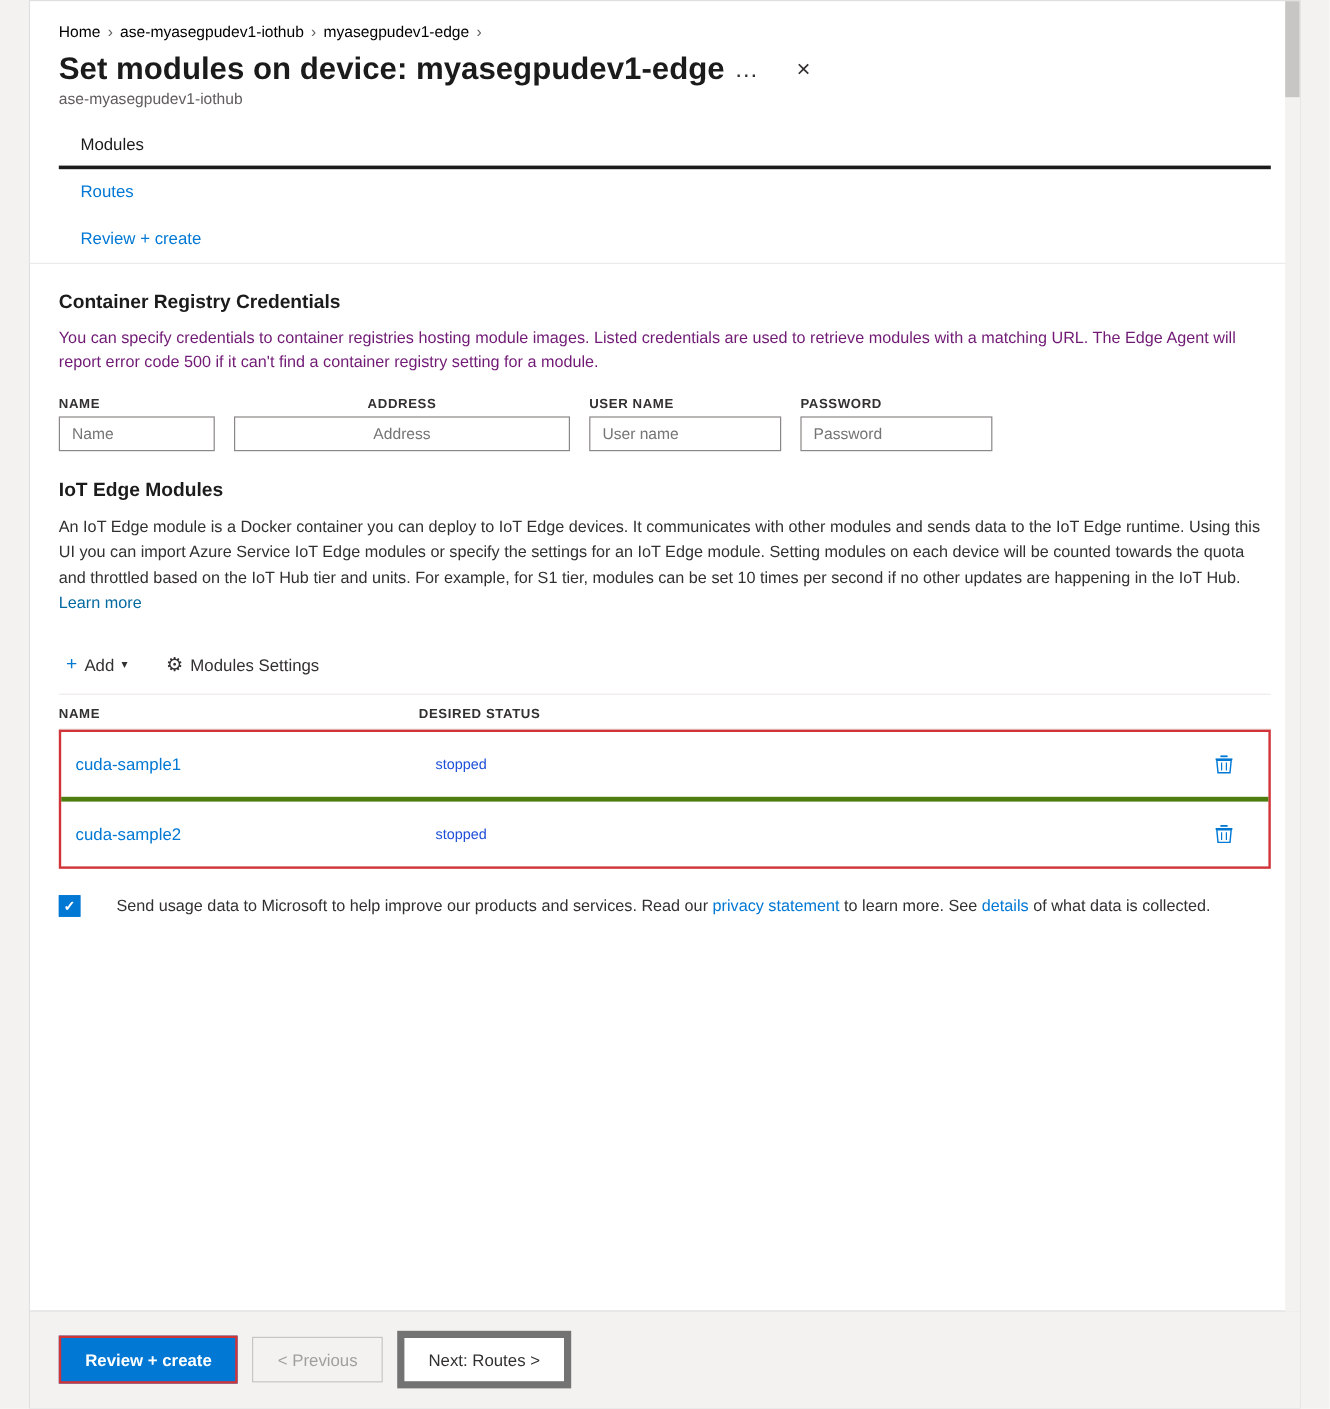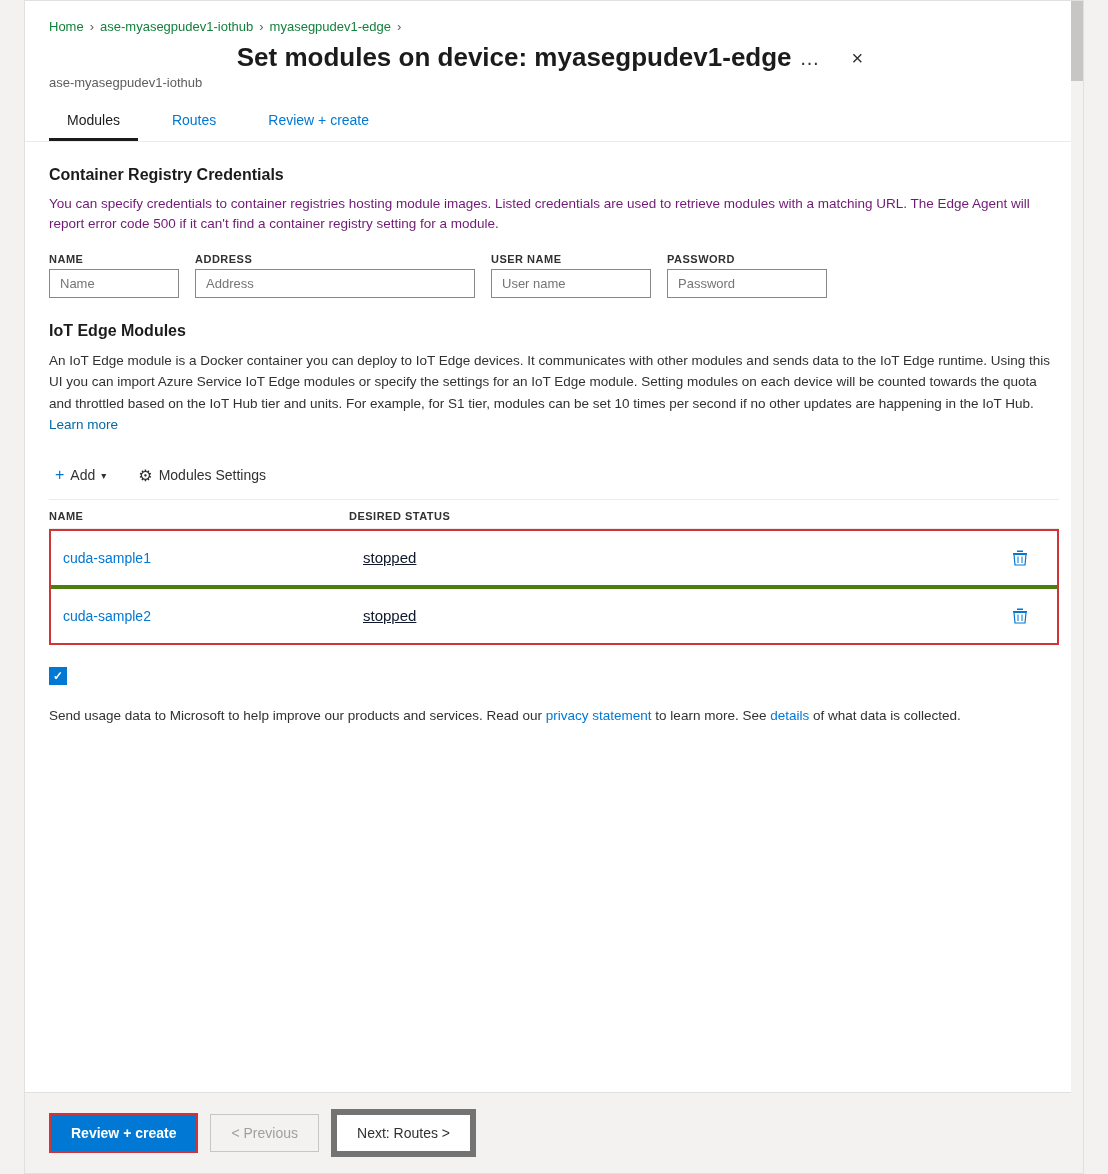--- a/index.html
+++ b/index.html
@@ -30,27 +30,27 @@
       align-items: center;
       gap: 6px;
       font-size: 13px;
       color: #0078d4;
       margin-bottom: 8px;
     }
     .breadcrumb span {
       color: #605e5c;
     }
     .breadcrumb a {
-      color: #15803d;
+      color: #000000;
       text-decoration: none;
     }
     .title-row {
       display: flex;
       align-items: center;
-      justify-content: center;
+      justify-content: flex-start;
     }
     .panel-title {
       font-size: 26px;
       font-weight: 600;
       color: #1b1b1b;
       margin-bottom: 2px;
     }
     .title-actions {
       display: flex;
       align-items: center;
@@ -72,22 +72,23 @@
       color: #323130;
       padding: 4px 8px;
     }
     .subtitle {
       font-size: 13px;
       color: #605e5c;
       margin-bottom: 12px;
     }
     .tabs {
       display: flex;
-      gap: 16px;
+      gap: 0;
       margin-top: 4px;
+      flex-direction: column;
     }
     .tab {
       padding: 10px 18px;
       cursor: pointer;
       font-size: 14px;
       color: #605e5c;
       border-bottom: 3px solid transparent;
       text-decoration: none;
     }
     .tab.active {
@@ -135,21 +136,21 @@
     }
     .form-field input {
       border: 1px solid #8a8886;
       padding: 6px 10px;
       font-size: 13px;
       color: #a19f9d;
       background: #fff;
       outline: none;
     }
     .field-name { width: 130px; }
-    .field-address { width: 280px; }
+    .field-address { width: 280px; text-align: center; }
     .field-username { width: 160px; }
     .field-password { width: 160px; }
     .iot-description {
       font-size: 13.5px;
       color: #323130;
       line-height: 1.6;
       margin-bottom: 16px;
     }
     .learn-more {
       color: #0369a1;
@@ -211,41 +212,39 @@
       align-items: center;
       border-bottom: 4px solid #4d7c0f;
     }
     .table-row:last-child { border-bottom: none; }
     .module-name {
       color: #0078d4;
       text-decoration: none;
       font-size: 14px;
     }
     .module-status {
-      font-size: 15px;
-      color: #0f172a;
-      text-decoration: underline;
+      font-size: 12px;
+      color: #1d4ed8;
     }
     .delete-btn {
       background: none;
       border: none;
       cursor: pointer;
       color: #0078d4;
       font-size: 18px;
       padding: 4px;
       display: flex;
       align-items: center;
       justify-content: center;
     }
     .usage-section {
       display: flex;
       align-items: flex-start;
-      gap: 20px;
+      gap: 30px;
       padding: 20px 0 16px 0;
-      flex-direction: column;
     }
     .checkbox-blue {
       width: 18px;
       height: 18px;
       background: #0078d4;
       border: 2px solid #0078d4;
       display: flex;
       align-items: center;
       justify-content: center;
       flex-shrink: 0;

